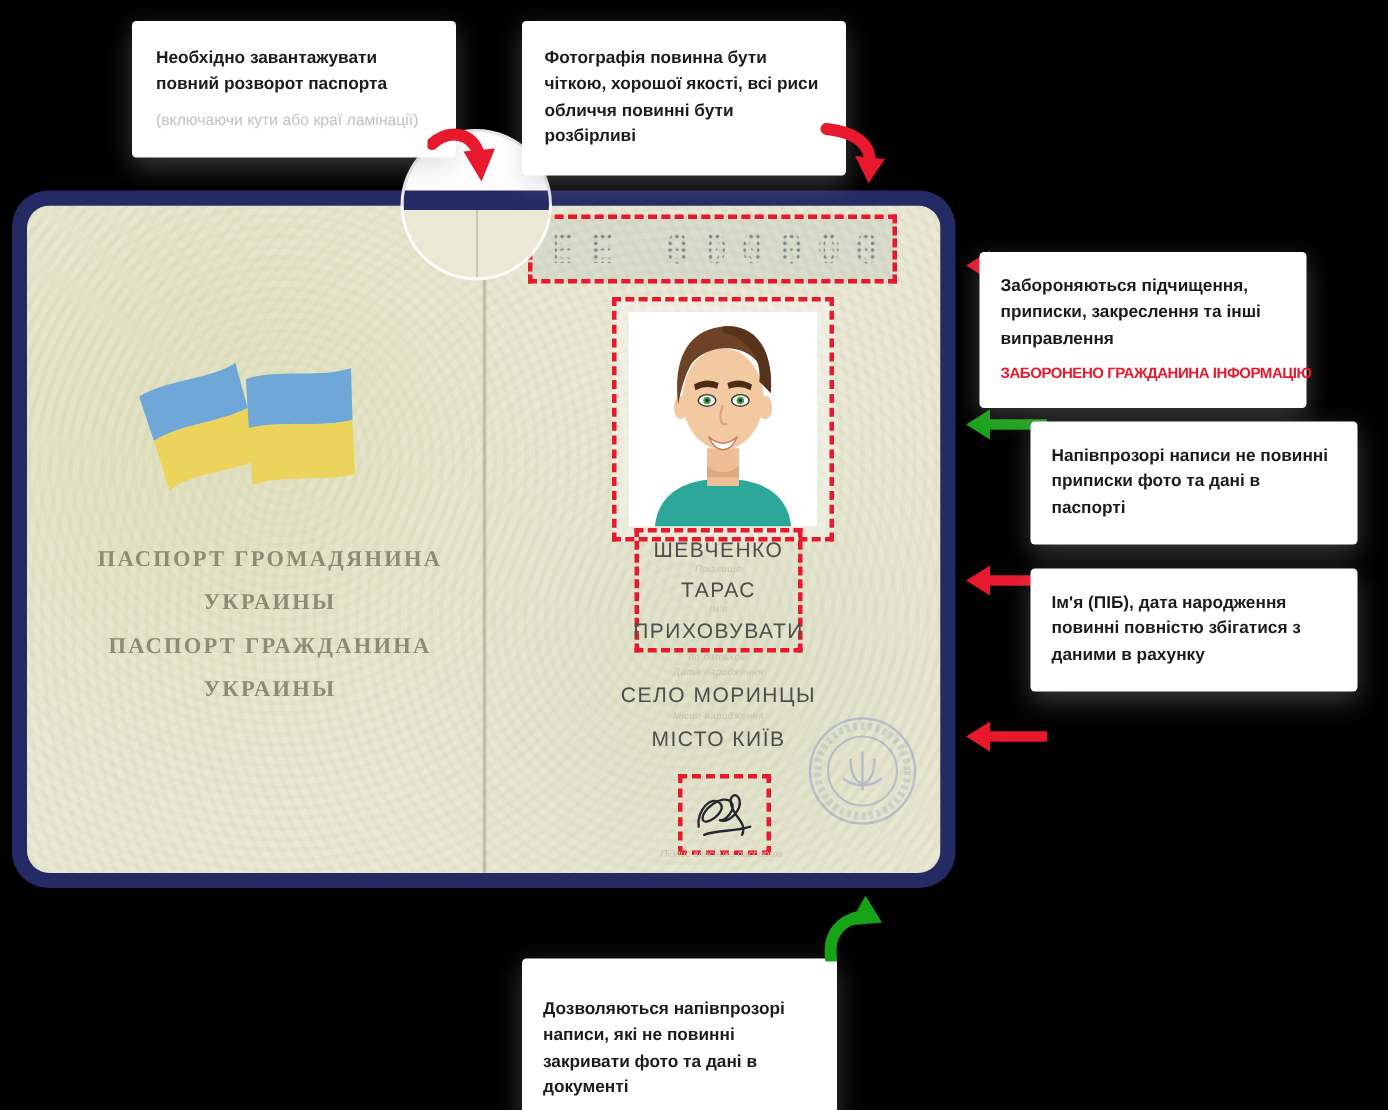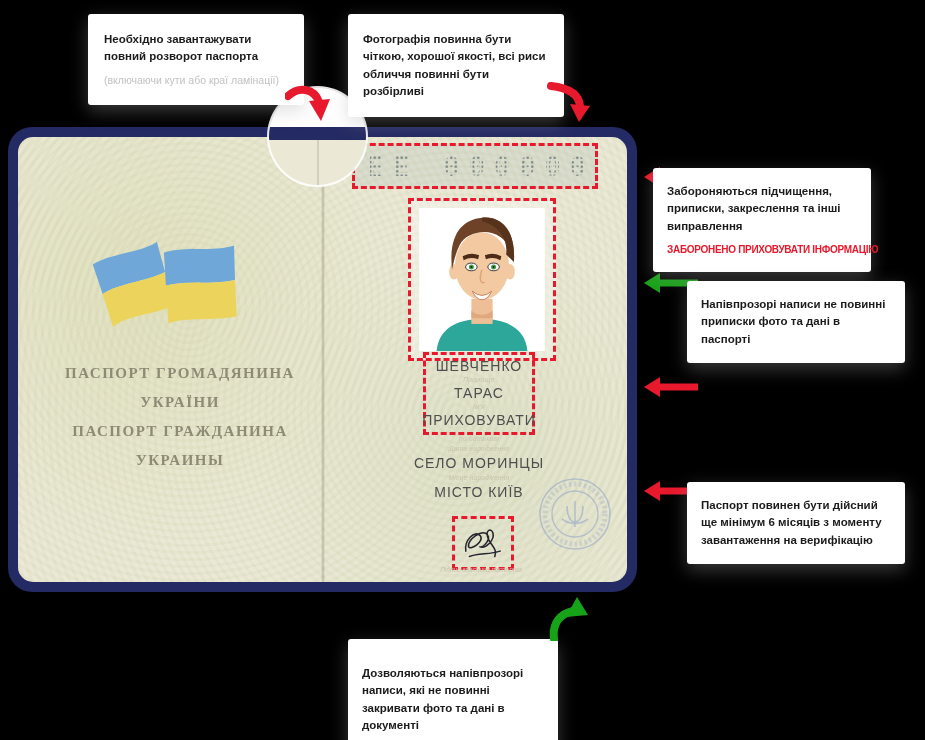--- a/index.html
+++ b/index.html
@@ -97,21 +97,21 @@
           <path d="M20,34 C45,24 75,30 98,20 L102,56 C78,64 48,60 26,70 Z" fill="#6fa8d8"></path>
           <path d="M26,70 C48,60 78,64 102,56 L106,96 C82,104 52,98 32,110 Z" fill="#ecd45c"></path>
         </g>
         <g transform="rotate(4 140 70)">
           <path d="M95,30 C120,20 150,26 176,16 L180,56 C155,64 124,60 100,68 Z" fill="#6fa8d8"></path>
           <path d="M100,68 C124,60 155,64 180,56 L185,98 C160,106 128,102 106,112 Z" fill="#ecd45c"></path>
         </g>
       </svg>
 
       <div class="pp-title">
-        <div>ПАСПОРТ ГРОМАДЯНИНА УКРАЇНИ</div>
+        <div>ПАСПОРТ ГРОМАДЯНИНА УКРАИНЫ</div>
         <div>ПАСПОРТ ГРАЖДАНИНА УКРАИНЫ</div>
       </div>
 
       <div class="num-box dash">
         <span class="num-text">ЕЕ 000000</span>
       </div>
 
       <div class="photo-box dash">
         <svg width="128" height="143" viewBox="0 0 130 148">
           <rect width="130" height="148" fill="#ffffff"></rect>
@@ -213,29 +213,29 @@
     <div>Необхідно завантажувати повний розворот паспорта</div>
     <div class="note">(включаючи кути або краї ламінації)</div>
   </div>
 
   <div class="callout" id="c2">
     <div>Фотографія повинна бути чіткою, хорошої якості, всі риси обличчя повинні бути розбірливі</div>
   </div>
 
   <div class="callout" id="c3">
     <div>Забороняються підчищення, приписки, закреслення та інші виправлення</div>
-    <div class="warn">ЗАБОРОНЕНО ПРИХОВУВАТИ ІНФОРМАЦІЮ</div>
+    <div class="warn">ЗАБОРОНЕНО ГРАЖДАНИНА ІНФОРМАЦІЮ</div>
   </div>
 
   <div class="callout" id="c4">
     <div>Напівпрозорі написи не повинні приписки фото та дані в паспорті</div>
   </div>
 
-
-  <div class="callout" id="c6">
-    <div>Паспорт повинен бути дійсний ще мінімум 6 місяців з моменту завантаження на верифікацію</div>
-  </div>
+  <div class="callout" id="c5">
+    <div>Ім'я (ПІБ), дата народження повинні повністю збігатися з даними в рахунку</div>
+  </div>
+
 
   <div class="callout" id="c7">
     <div>Дозволяються напівпрозорі написи, які не повинні закривати фото та дані в документі</div>
   </div>
 
 </div>
 
 </body></html>

